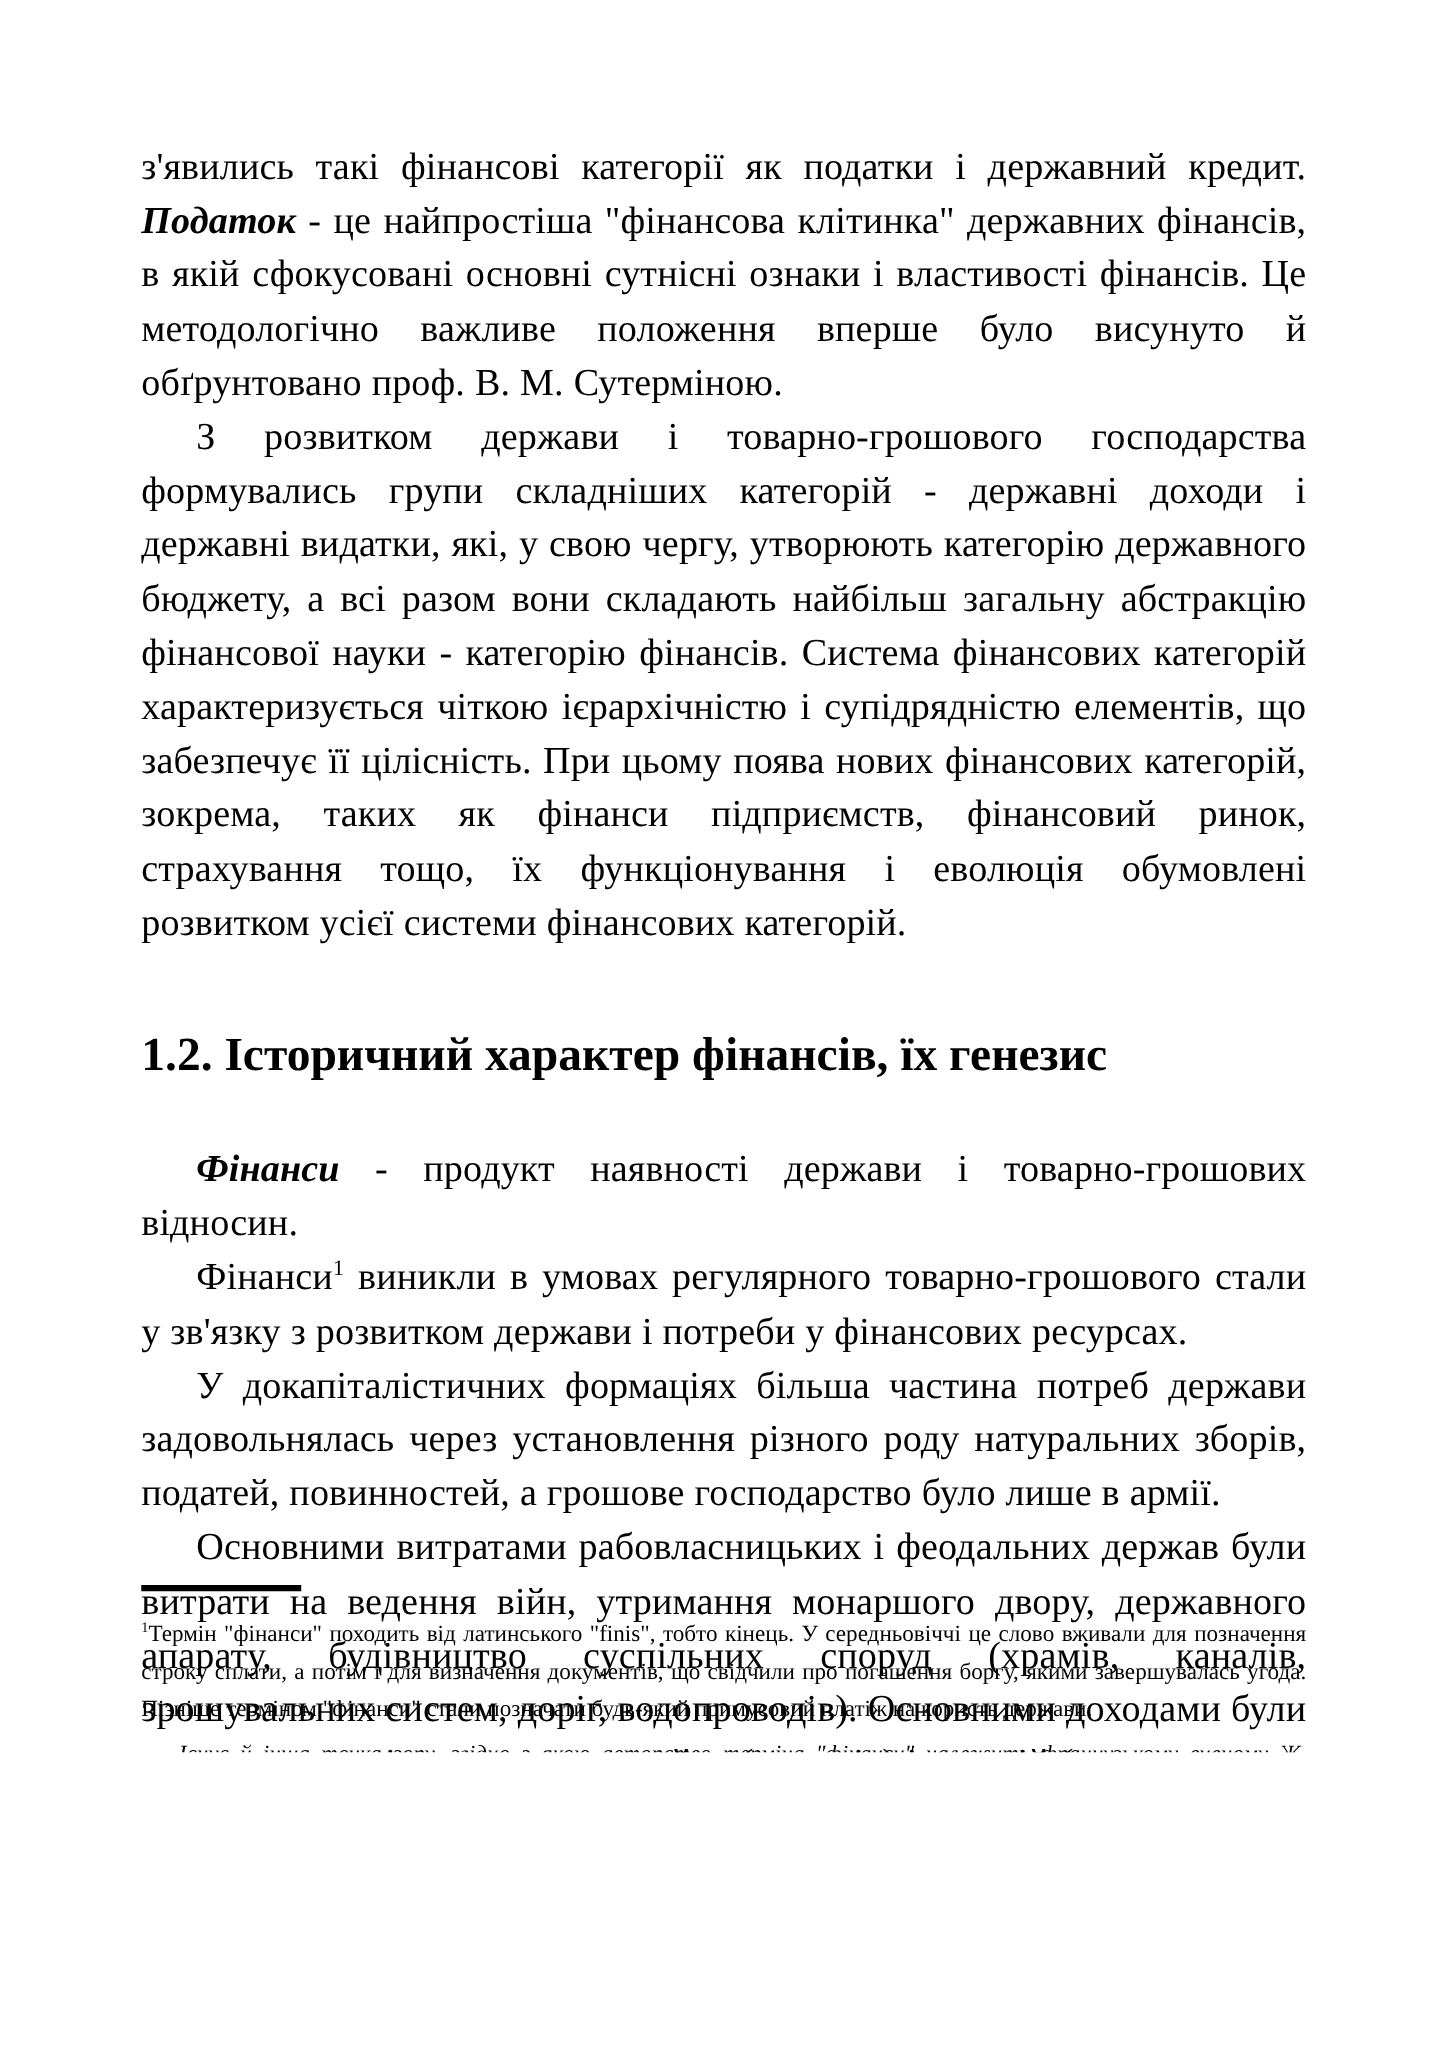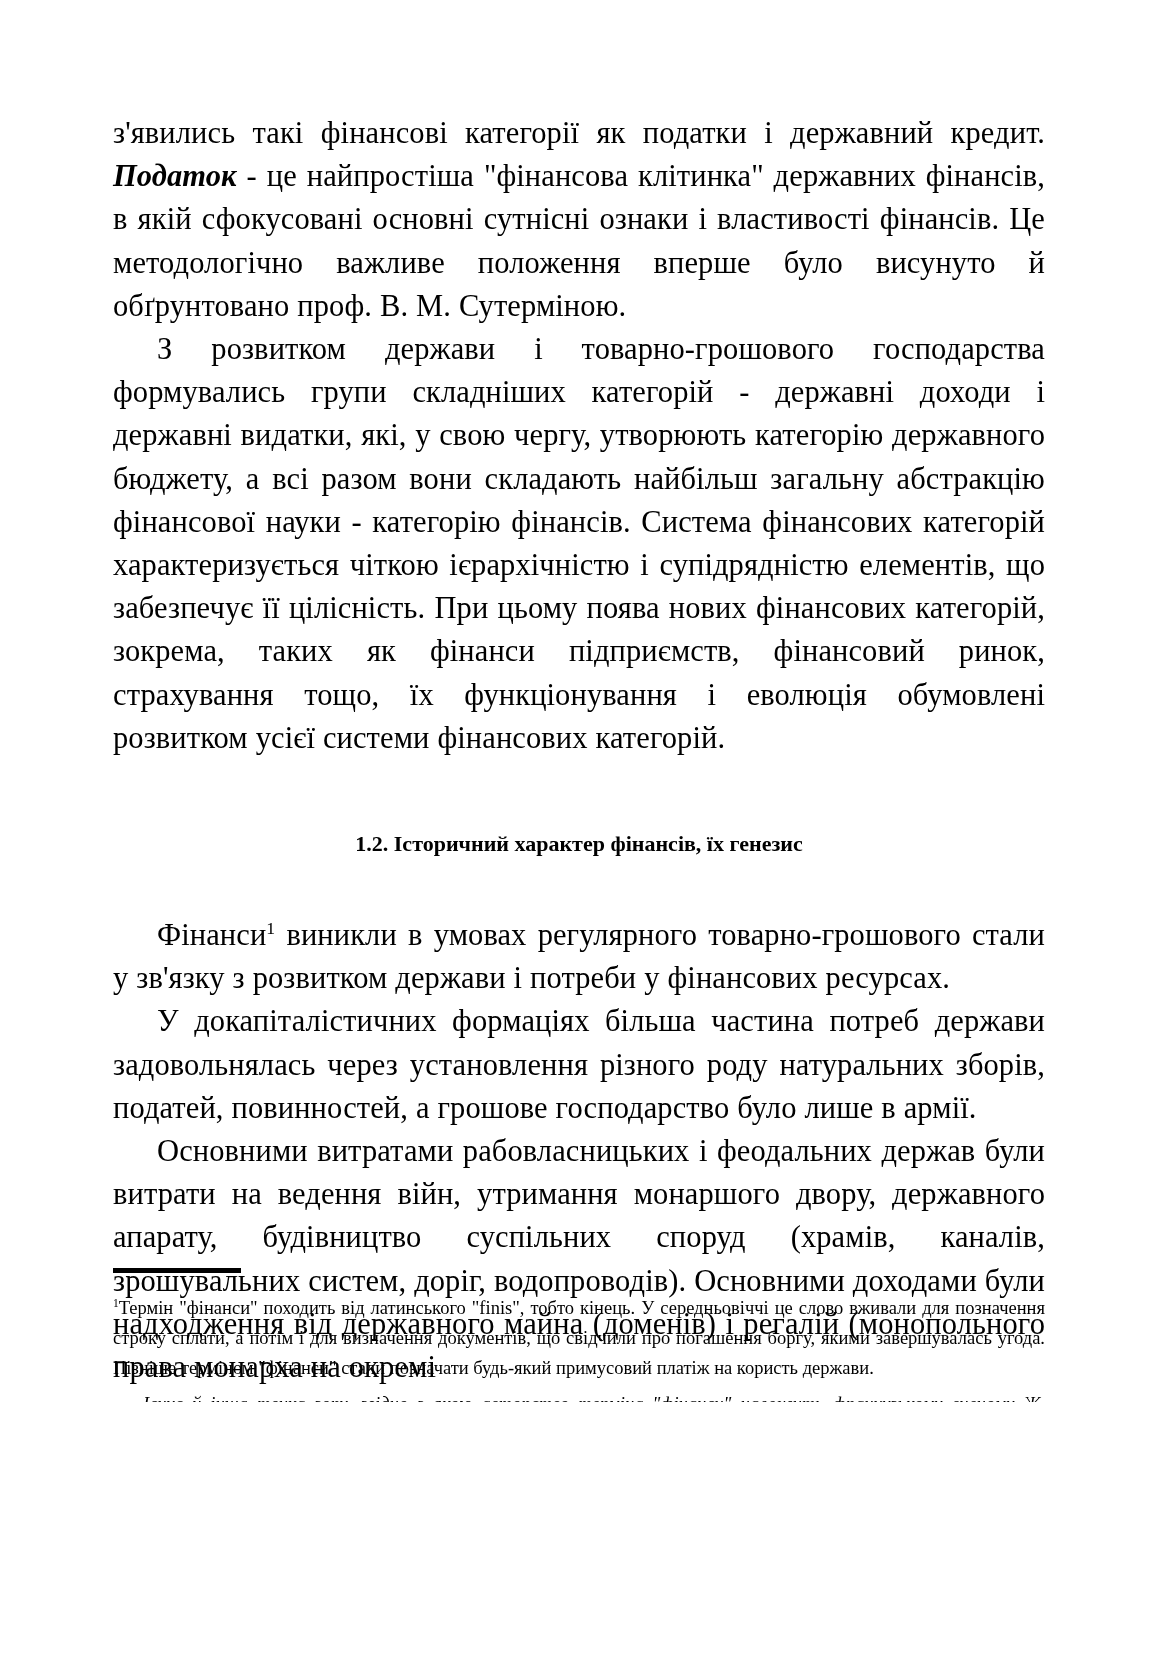--- a/index.html
+++ b/index.html
@@ -40,22 +40,22 @@
   }
   .para.first {
     text-indent: 0;
   }
   .bold-italic {
     font-weight: bold;
     font-style: italic;
   }
   .section-heading {
     margin: 0;
-    text-align: center;
-    font-size: 22px;
+    text-align: left;
+    font-size: 38px;
     font-weight: bold;
     line-height: 44px;
   }
   .gap-before-heading { height: 62px; }
   .gap-after-heading  { height: 48px; }
 
   sup.fn-ref {
     font-size: 0.58em;
     vertical-align: super;
     line-height: 0;
@@ -110,20 +110,21 @@
     <p class="para first"><span>з'явились такі фінансові категорії як податки і державний кредит. </span><span class="bold-italic">Податок</span><span> - це найпростіша "фінансова клітинка" державних фінансів, в якій сфокусовані основні сутнісні ознаки і властивості фінансів. Це методологічно важливе положення вперше було висунуто й обґрунтовано проф. В. М. Сутерміною.</span></p>
 
     <p class="para indent">З розвитком держави і товарно-грошового господарства формувались групи складніших категорій - державні доходи і державні видатки, які, у свою чергу, утворюють категорію державного бюджету, а всі разом вони складають найбільш загальну абстракцію фінансової науки - категорію фінансів. Система фінансових категорій характеризується чіткою ієрархічністю і супідрядністю елементів, що забезпечує її цілісність. При цьому поява нових фінансових категорій, зокрема, таких як фінанси підприємств, фінансовий ринок, страхування тощо, їх функціонування і еволюція обумовлені розвитком усієї системи фінансових категорій.</p>
 
     <div class="gap-before-heading"></div>
 
     <h2 class="section-heading">1.2. Історичний характер фінансів, їх генезис</h2>
 
     <div class="gap-after-heading"></div>
 
+    <p class="para indent"><span class="bold-italic">Фінанси</span><span> - продукт наявності держави і товарно-грошових відносин.</span></p>
 
     <p class="para indent"><span>Фінанси</span><sup class="fn-ref">1</sup><span> виникли в умовах регулярного товарно-грошового стали у зв'язку з розвитком держави і потреби у фінансових ресурсах.</span></p>
 
     <p class="para indent">У докапіталістичних формаціях більша частина потреб держави задовольнялась через установлення різного роду натуральних зборів, податей, повинностей, а грошове господарство було лише в армії.</p>
 
     <p class="para indent">Основними витратами рабовласницьких і феодальних держав були витрати на ведення війн, утримання монаршого двору, державного апарату, будівництво суспільних споруд (храмів, каналів, зрошувальних систем, доріг, водопроводів). Основними доходами були надходження від державного майна (доменів) і регалій (монопольного права монарха на окремі</p>
 
   </div>
 
   <div class="footnote-area">

